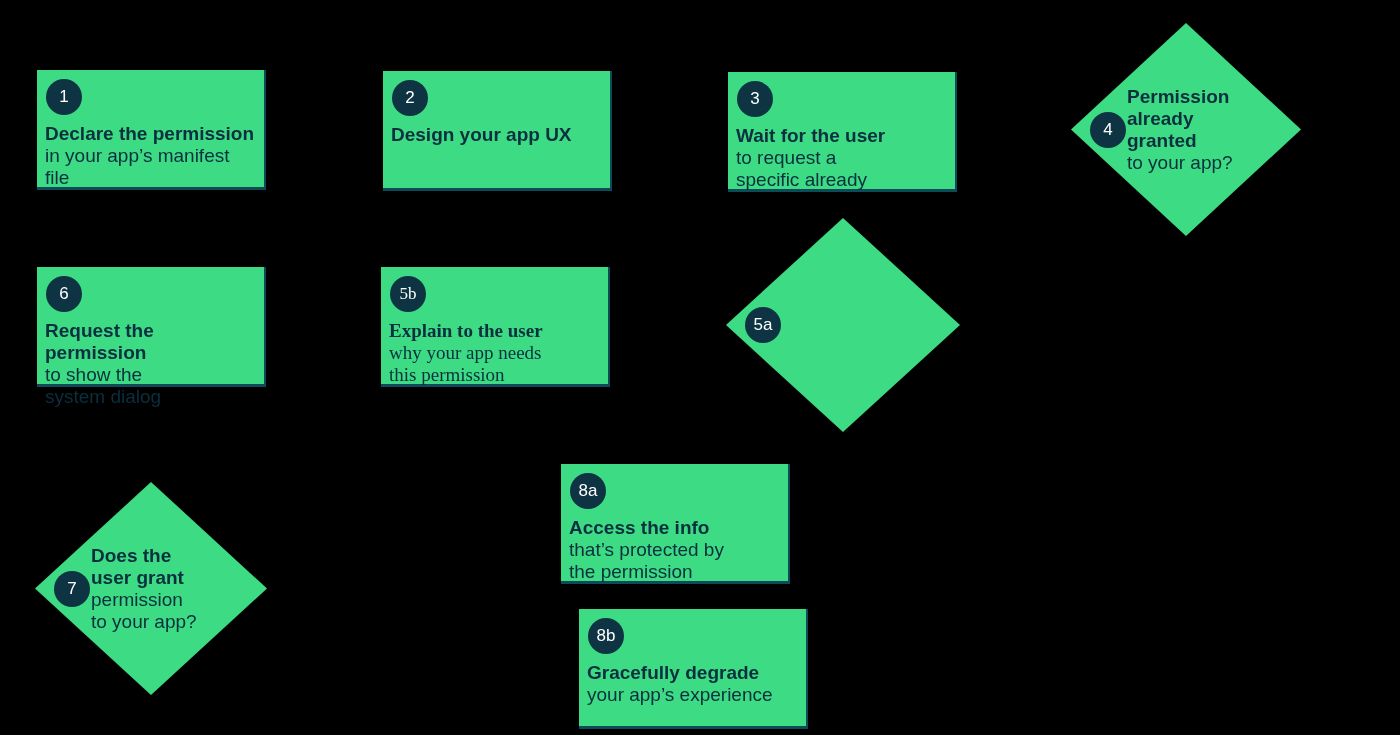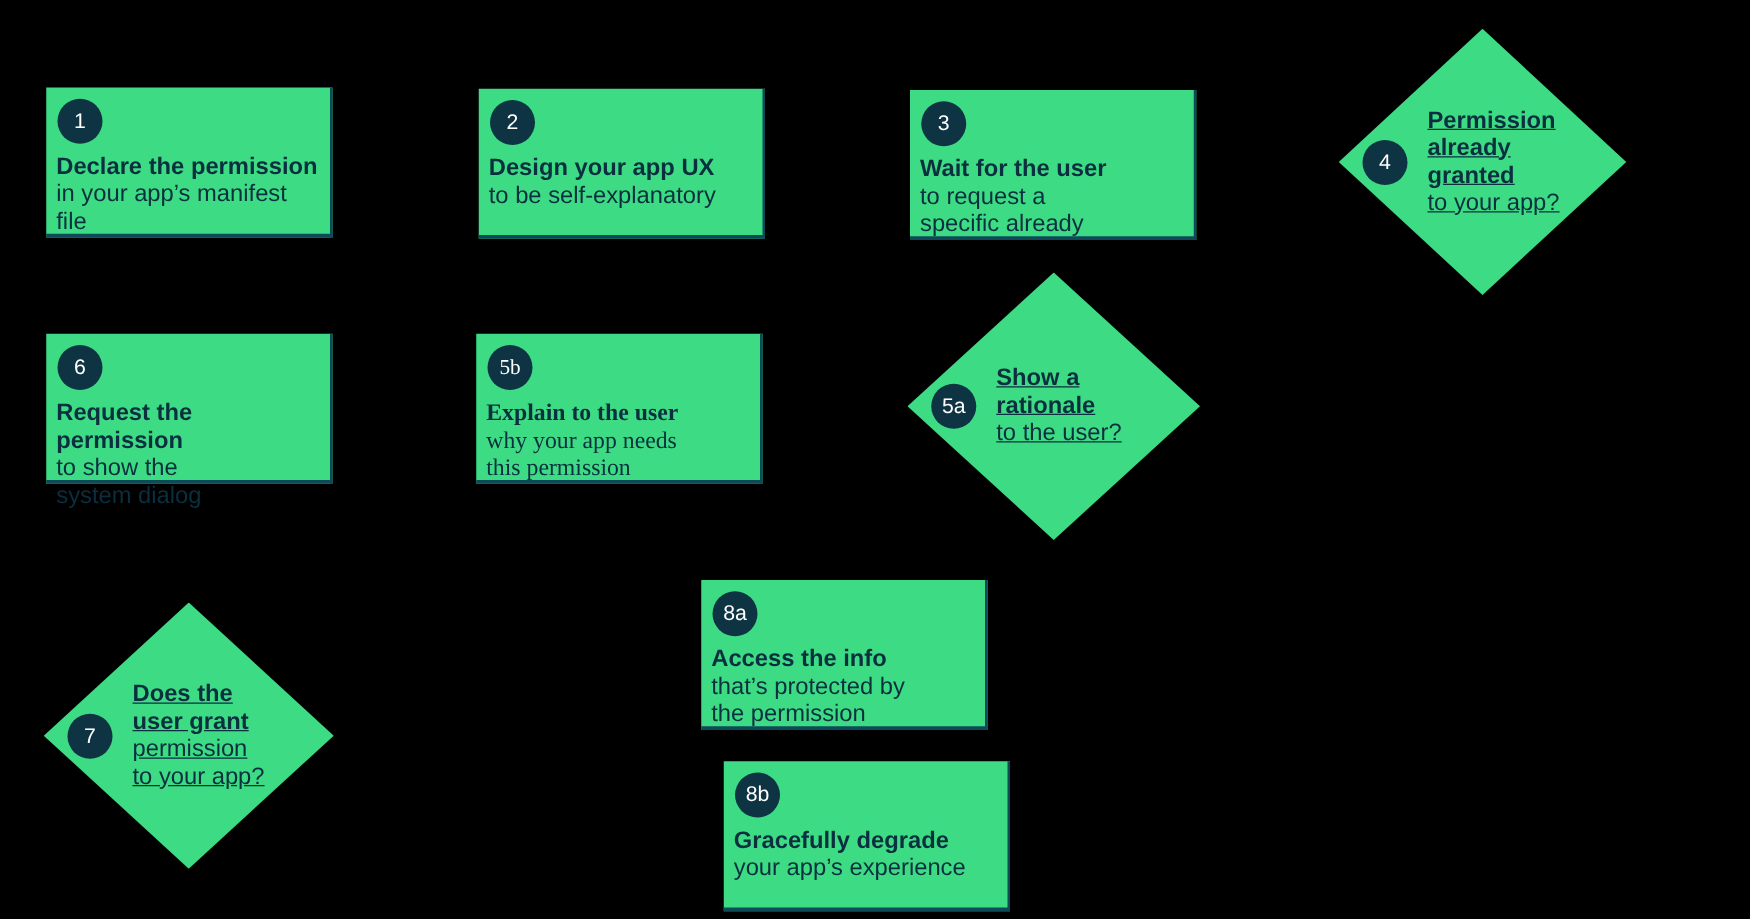--- a/index.html
+++ b/index.html
@@ -66,41 +66,39 @@
     display: block;
   }
   .diamond .badge {
     position: absolute;
     left: 19px;
     top: 50%;
     transform: translateY(-50%);
   }
   .d-content {
     position: absolute;
-    left: 71px;
+    left: 56px;
     top: 50%;
     transform: translateY(-50%);
-    text-decoration: underline;
   }
 </style>
 </head>
 <body>
 
 <div id="canvas">
 
   <div class="node box" style="left:37px; top:70px;">
     <span class="badge">1</span>
     <div class="title">Declare the permission</div>
     <div class="body">in your app’s manifest file</div>
   </div>
 
   <div class="node box" style="left:383px; top:71px;">
     <span class="badge">2</span>
     <div class="title">Design your app UX</div>
-    <div class="body">to be self-explanatory</div>
   </div>
 
   <div class="node box" style="left:728px; top:72px;">
     <span class="badge">3</span>
     <div class="title">Wait for the user</div>
     <div class="body">to request a
 specific already</div>
   </div>
 
   <div class="node diamond" style="left:1071px; top:23px; width:230px; height:213px;">
@@ -128,25 +126,20 @@
     <div class="title">Explain to the user</div>
     <div class="body">why your app needs
 this permission</div>
   </div>
 
   <div class="node diamond" style="left:726px; top:218px; width:234px; height:214px;">
     <svg viewBox="0 0 100 100" preserveAspectRatio="none">
       <polygon points="50,0 100,50 50,100 0,50" fill="#3ddc84"></polygon>
     </svg>
     <span class="badge">5a</span>
-    <div class="d-content">
-      <div class="title">Show a
-rationale</div>
-      <div class="body">to the user?</div>
-    </div>
   </div>
 
   <div class="node diamond" style="left:35px; top:482px; width:232px; height:213px;">
     <svg viewBox="0 0 100 100" preserveAspectRatio="none">
       <polygon points="50,0 100,50 50,100 0,50" fill="#3ddc84"></polygon>
     </svg>
     <span class="badge">7</span>
     <div class="d-content">
       <div class="title">Does the
 user grant</div>

